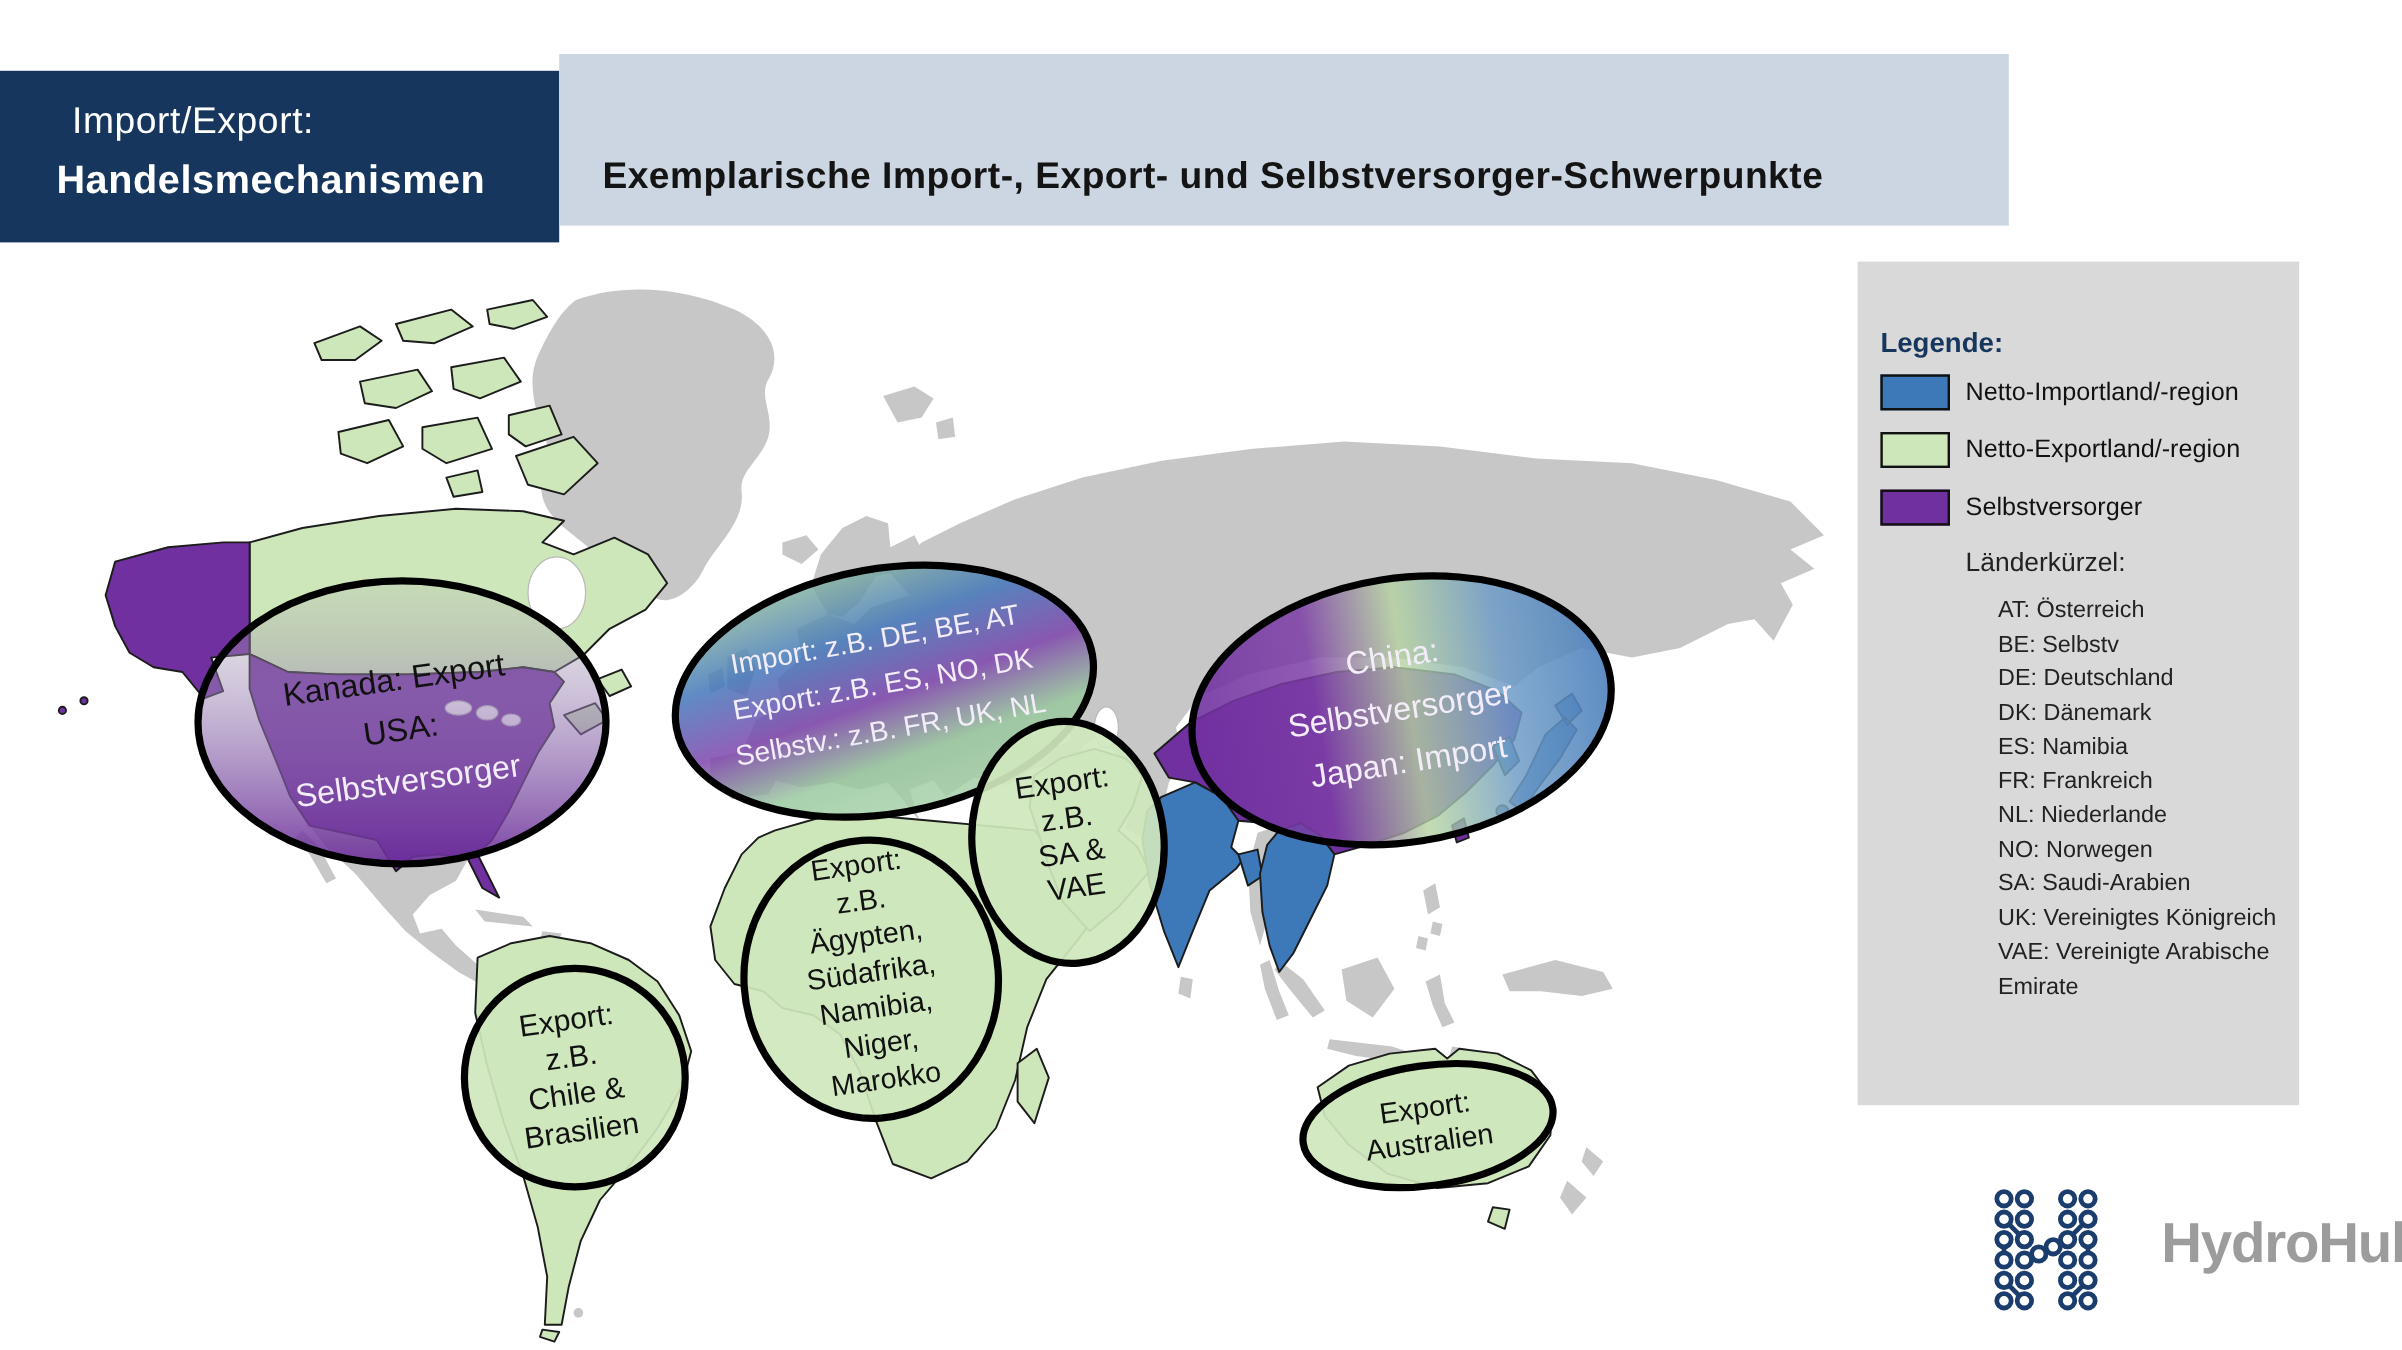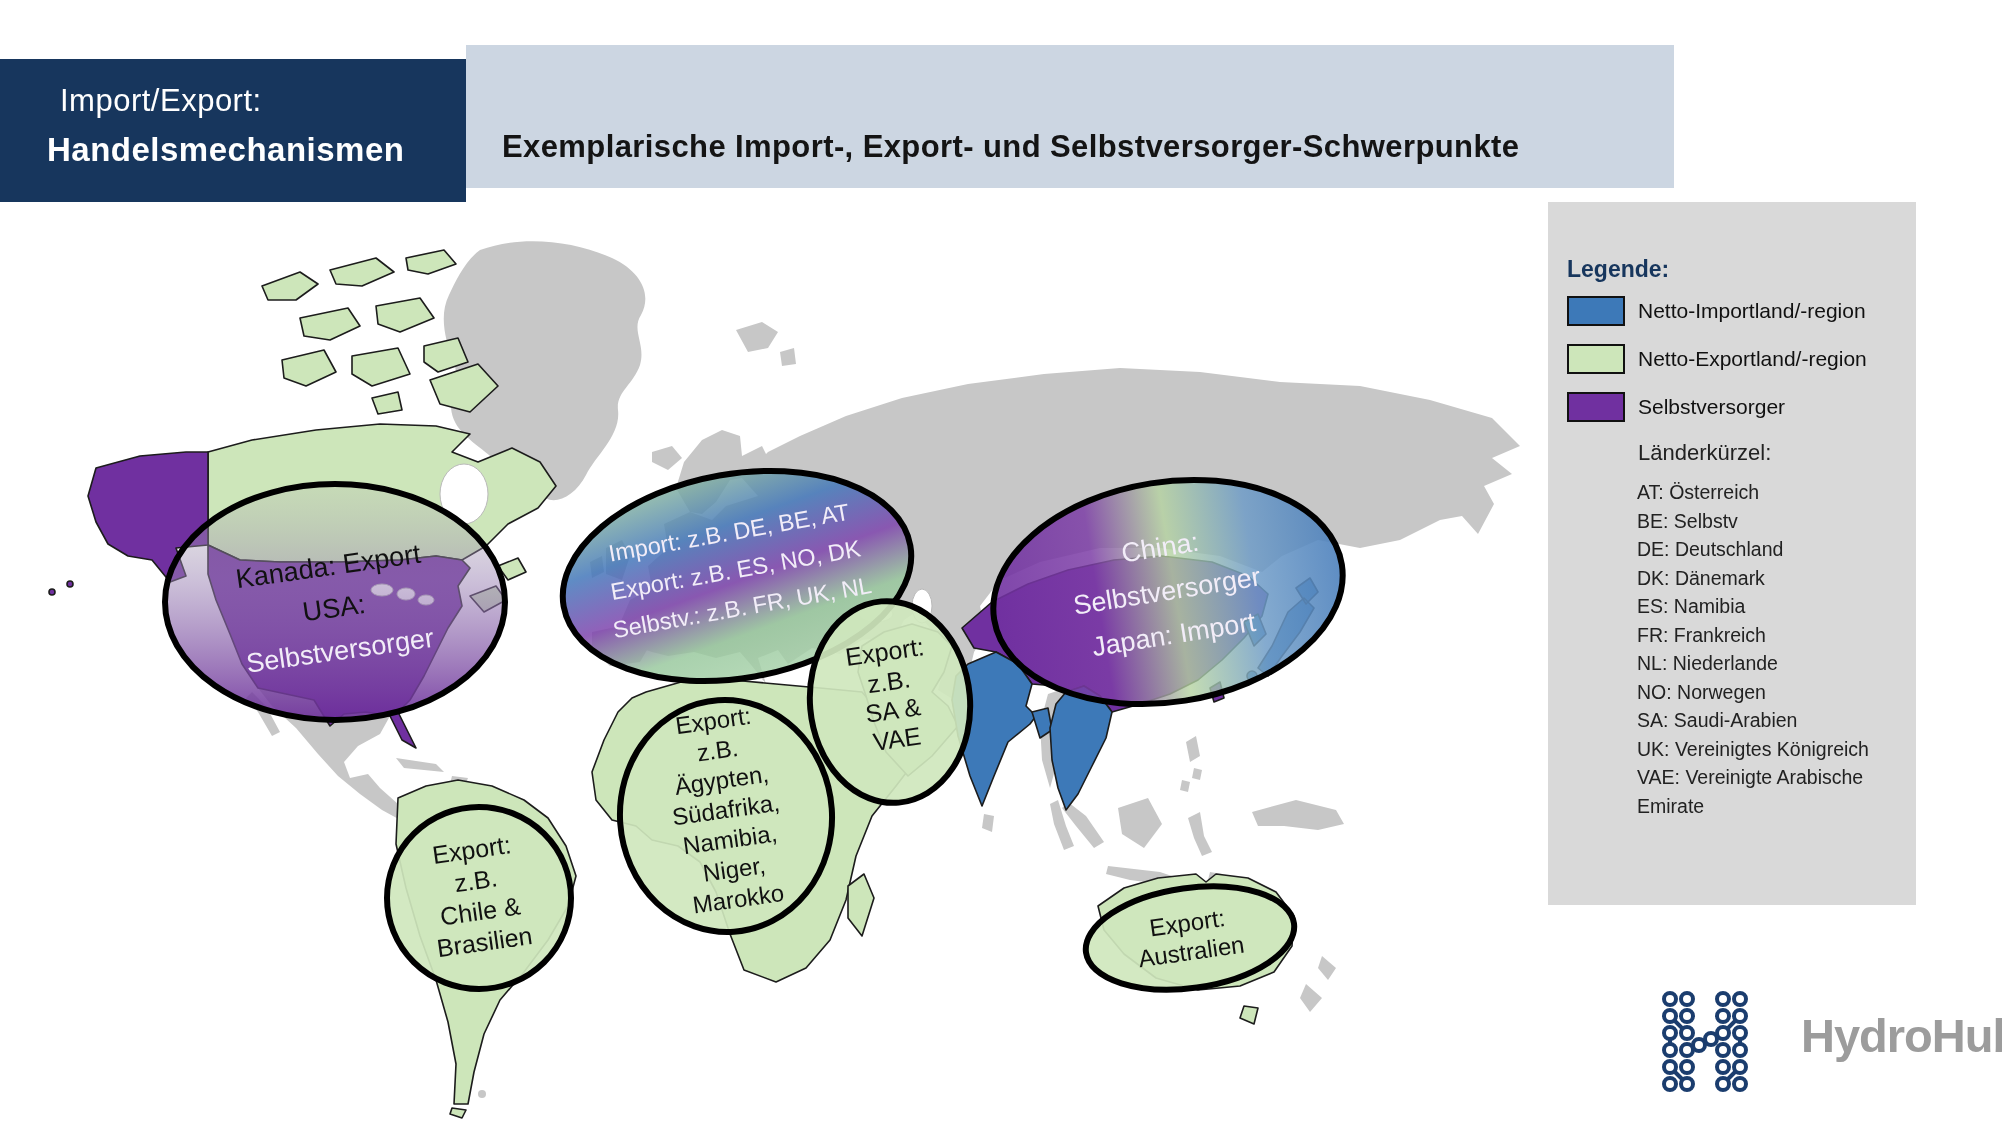--- a/index.html
+++ b/index.html
@@ -6,29 +6,29 @@
   #slide{position:relative;width:2002px;height:1125px;background:#ffffff;overflow:hidden;
          font-family:"Liberation Sans",sans-serif;}
   
   #titlebox{position:absolute;left:0;top:59px;width:466px;height:143px;background:#17365d;color:#fff;
             padding:0;box-sizing:border-box;}
   #title-l1{position:absolute;left:47px;top:24px;font-size:31px;font-weight:400;letter-spacing:.5px;margin-left:13px;}
   #title-l2{position:absolute;left:47px;top:72px;font-size:33px;font-weight:700;letter-spacing:.5px;}
   #banner{position:absolute;left:466px;top:45px;width:1208px;height:143px;background:#ccd6e2;font-weight:bold;}
   #banner span{position:absolute;left:36px;top:84px;font-size:31px;color:#141414;letter-spacing:.4px;}
   
-  #legend{position:absolute;left:1548px;top:202px;width:368px;height:703px;background:#d9d9d9;}
+  #legend{position:absolute;left:1548px;top:218px;width:368px;height:703px;background:#d9d9d9;}
   #legend .ltitle{position:absolute;left:19px;top:54px;font-size:23px;font-weight:700;color:#17365d;}
   .lrow{position:absolute;left:19px;height:30px;}
   .swatch{position:absolute;left:0;top:0;width:58px;height:30px;border:2px solid #111;box-sizing:border-box;}
   .slabel{position:absolute;left:71px;top:3px;font-size:21px;color:#111;white-space:nowrap;}
   #lrow1{top:94px;} #lrow2{top:142px;} #lrow3{top:190px;}
   #abbr-title{position:absolute;left:90px;top:238px;font-size:22px;color:#222;}
   #abbr-list{position:absolute;left:89px;top:276px;width:270px;font-size:19.5px;color:#222;line-height:28.5px;}
-  #abbr-list div{min-height:28.5px;}
+  #abbr-list div{min-height:28.5px;margin-left:28px;}
   
   #map{position:absolute;left:0;top:0;}
   .land{fill:#c7c7c7;stroke:none;}
   .grn{fill:#cde6ba;stroke:#1c1c1c;stroke-width:1.6;stroke-linejoin:round;}
   .pur{fill:#7030a0;stroke:#1c1c1c;stroke-width:1.6;stroke-linejoin:round;}
   .blu{fill:#3d79b8;stroke:#1c1c1c;stroke-width:1.6;stroke-linejoin:round;}
   .sea{fill:#ffffff;stroke:#b9b9b9;stroke-width:1;}
   .bubble{stroke:#000;stroke-width:6;}
   .anno{text-anchor:middle;}
   .tk{fill:#111;}

